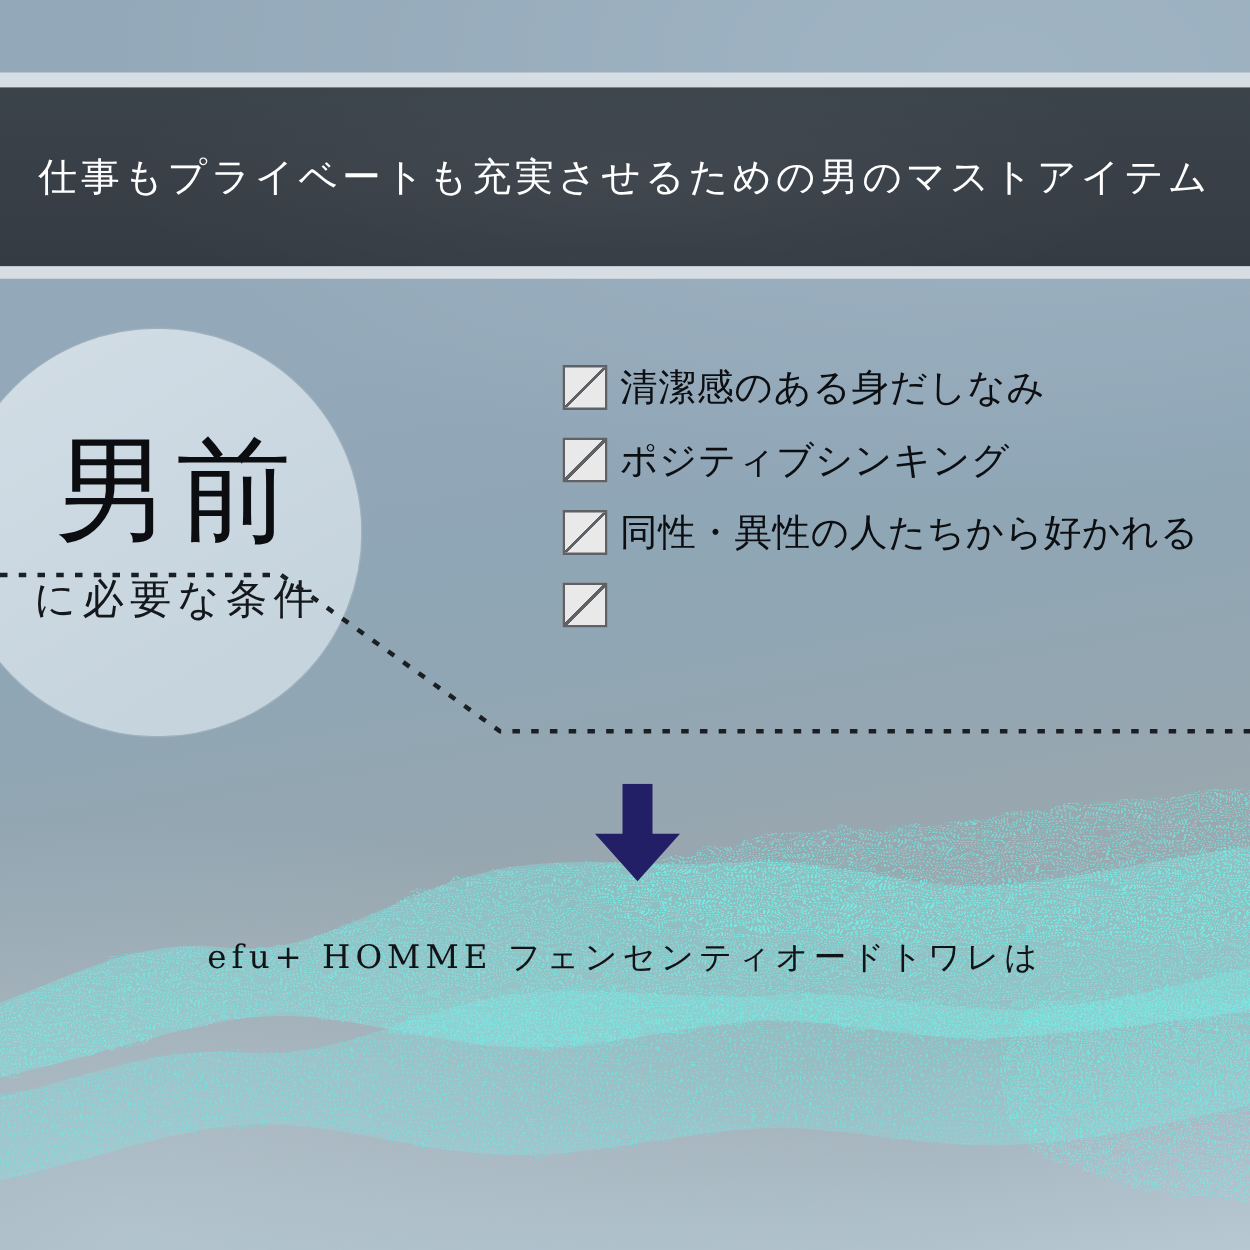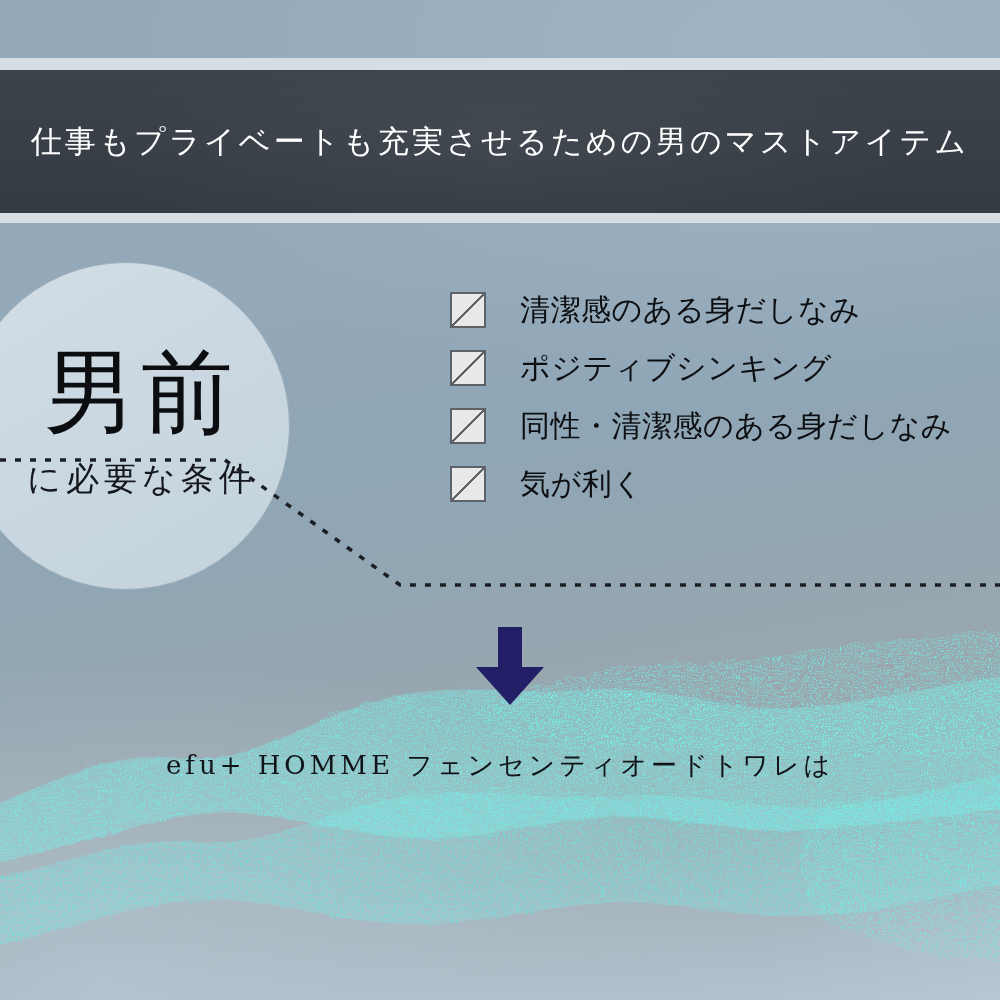--- a/index.html
+++ b/index.html
@@ -77,21 +77,21 @@
   }
 
   
   .connector { position:absolute; left:0; top:220px; width:1000px; height:380px; }
 
   
   .checklist {
     position:absolute; left:450px; top:281px; width:545px;
   }
   .check-item {
-    display:flex; align-items:center; height:58px;gap:24px;
+    display:flex; align-items:center; height:58px;
   }
   .check-box {
     flex:0 0 auto; width:36px; height:36px;
     background:#e9e9e9; border:2px solid #5e6166;
     position:relative; margin-right:10px;
   }
   .check-box::after {
     content:""; position:absolute; left:0; top:0; right:0; bottom:0;
     background:linear-gradient(to bottom right,
        rgba(0,0,0,0) calc(50% - 1.2px), #5e6166 calc(50% - 1.2px),
@@ -161,25 +161,24 @@
     <div class="check-item">
       <span class="check-box"></span>
       <span class="check-label">清潔感のある身だしなみ</span>
     </div>
     <div class="check-item">
       <span class="check-box"></span>
       <span class="check-label">ポジティブシンキング</span>
     </div>
     <div class="check-item">
       <span class="check-box"></span>
-      <span class="check-label">同性・清潔感のある身だしなみ</span>
-    </div>
-    <div class="check-item">
-      <span class="check-box"></span>
-      <span class="check-label">気が利く</span>
+      <span class="check-label">同性・異性の人たちから好かれる</span>
+    </div>
+    <div class="check-item">
+      <span class="check-box"></span>
     </div>
   </div>
 
   <div class="wave-wrap">
     <svg width="1000" height="340" viewBox="0 0 1000 340" preserveAspectRatio="none">
       <defs>
         <pattern id="dots" width="3" height="3" patternUnits="userSpaceOnUse">
           <rect width="3" height="3" fill="none"></rect>
           <circle cx="0.8" cy="0.8" r="0.72" fill="#6ff0e8"></circle>
         </pattern>

